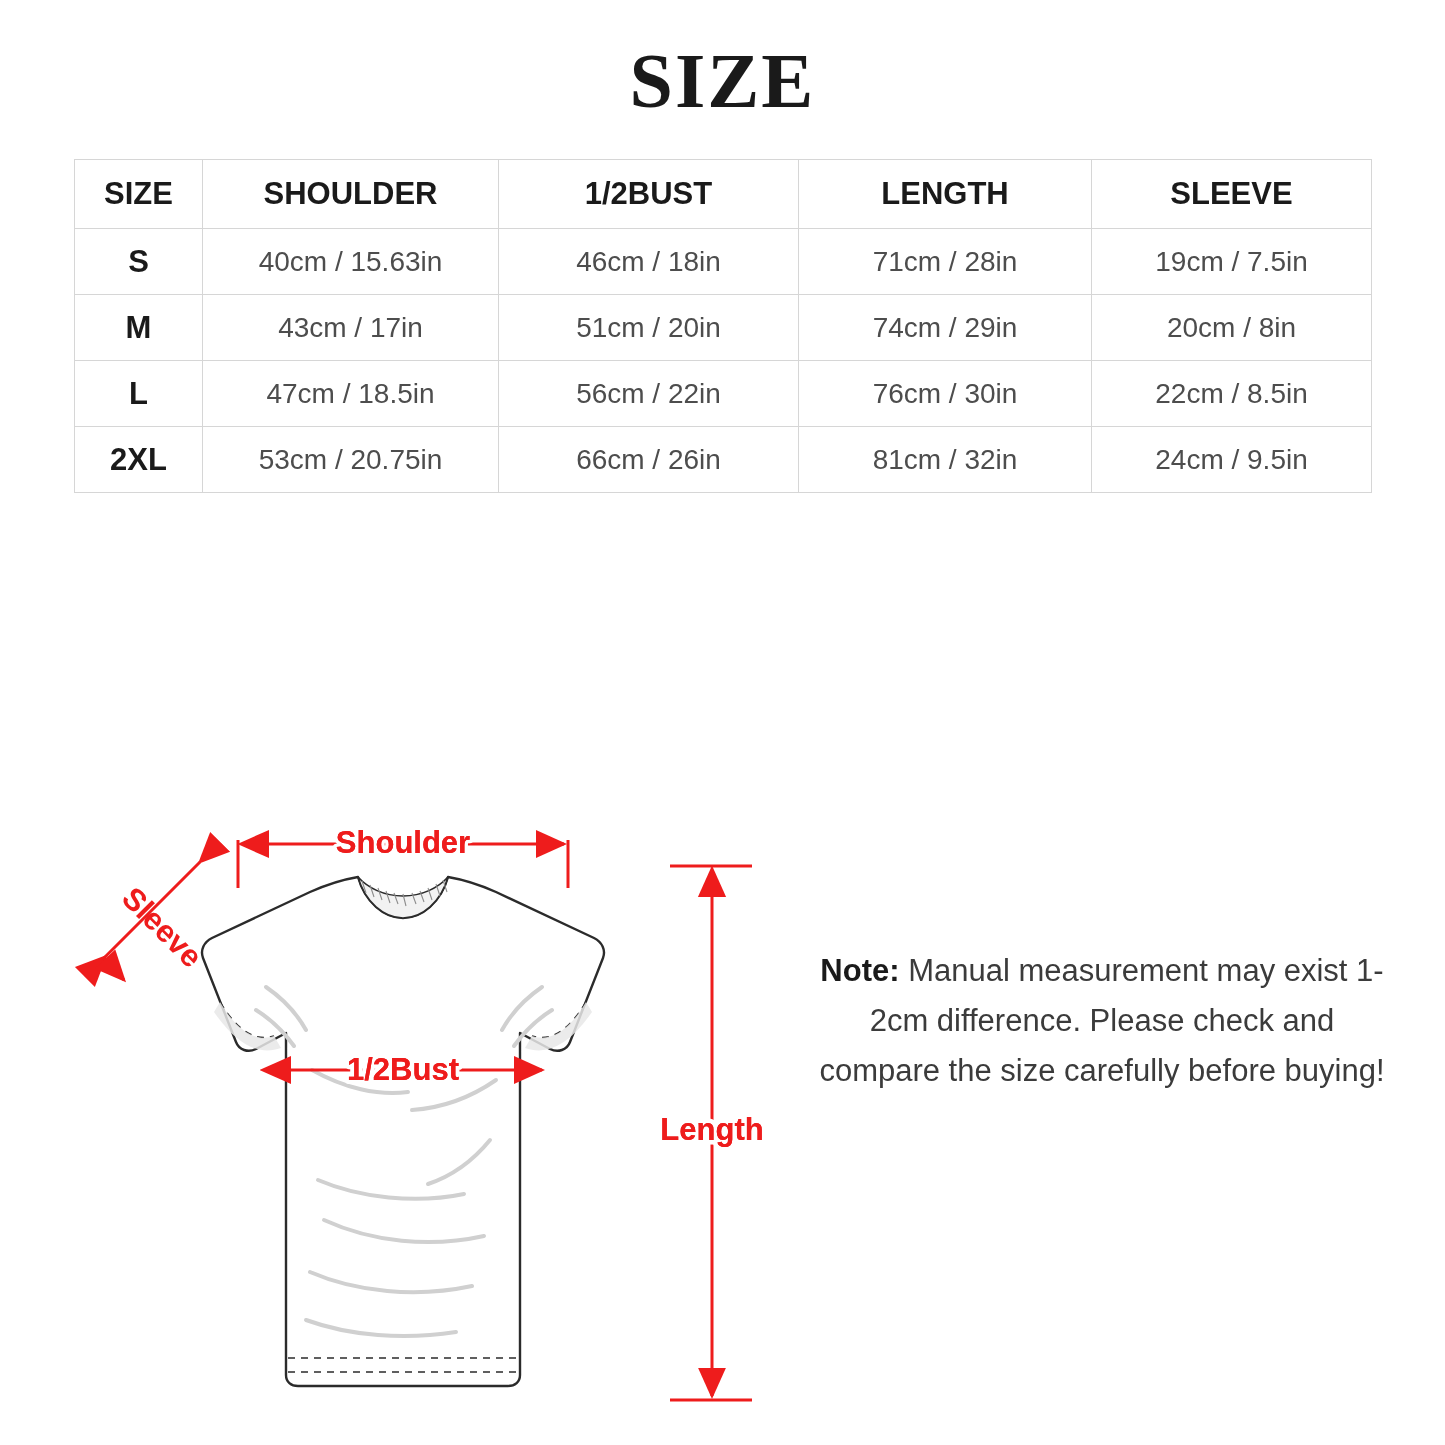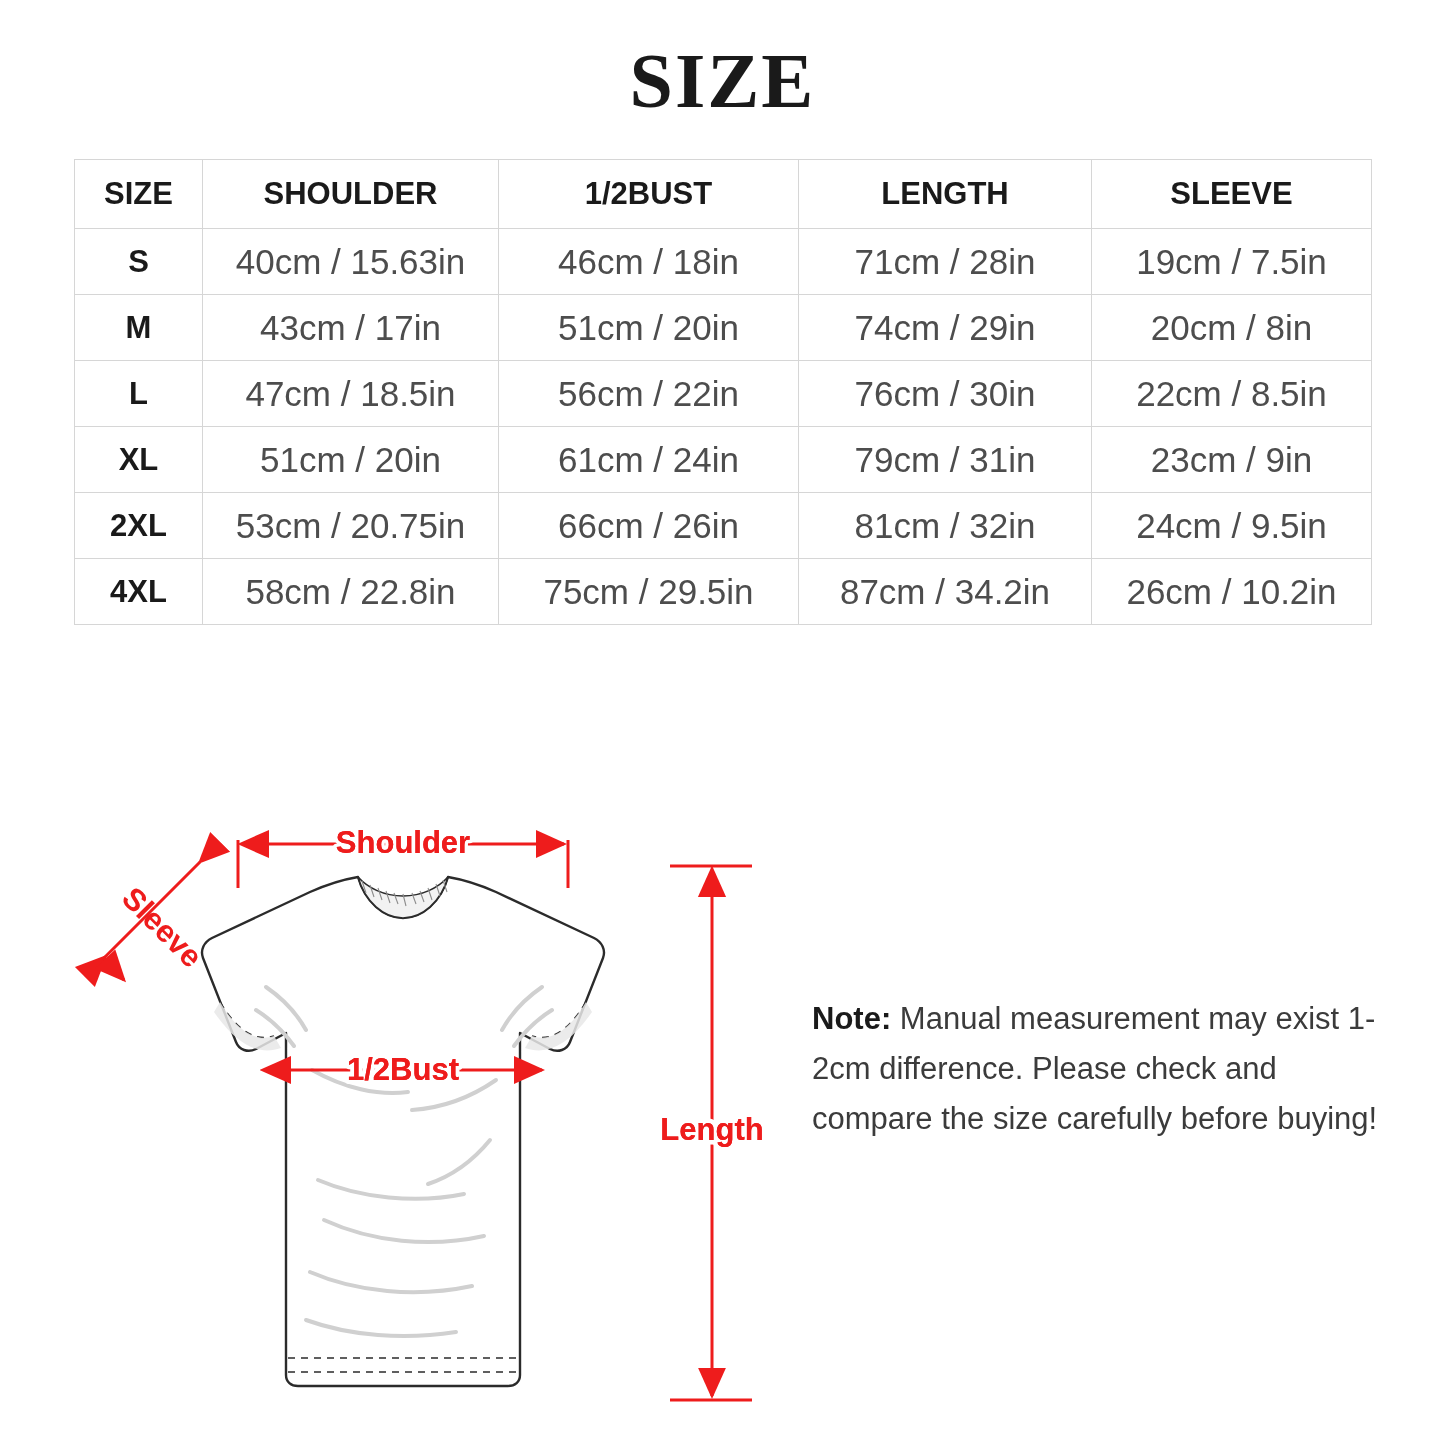--- a/index.html
+++ b/index.html
@@ -51,21 +51,21 @@
     font-weight: 700;
     color: #1a1a1a;
     height: 68px;
   }
   #size-table tbody td.sizecell {
     font-size: 31px;
     font-weight: 700;
     color: #1a1a1a;
   }
   #size-table tbody td.valcell {
-    font-size: 35px;
+    font-size: 28px;
     font-weight: 400;
     color: #4d4d4d;
   }
   col.c0 { width: 128px; }
   col.c1 { width: 296px; }
   col.c2 { width: 300px; }
   col.c3 { width: 293px; }
   col.c4 { width: 280px; }
 
   
@@ -74,26 +74,27 @@
     top: 780px;
     left: 60px;
     width: 740px;
     height: 640px;
   }
   #diagram svg { display: block; }
 
   
   #note {
     position: absolute;
-    top: 994px;
+    top: 946px;
     left: 812px;
     width: 580px;
     font-size: 31px;
     line-height: 1.62;
     color: #3b3b3b;
+    text-align: center;
   }
   #note .note-label {
     font-weight: 700;
     color: #1a1a1a;
   }
 </style>
 </head>
 <body>
 
 <div id="title">SIZE</div>
@@ -131,39 +132,25 @@
       <td class="valcell">20cm / 8in</td>
     </tr>
     <tr>
       <td class="sizecell">L</td>
       <td class="valcell">47cm / 18.5in</td>
       <td class="valcell">56cm / 22in</td>
       <td class="valcell">76cm / 30in</td>
       <td class="valcell">22cm / 8.5in</td>
     </tr>
     <tr>
-      <td class="sizecell">XL</td>
-      <td class="valcell">51cm / 20in</td>
-      <td class="valcell">61cm / 24in</td>
-      <td class="valcell">79cm / 31in</td>
-      <td class="valcell">23cm / 9in</td>
-    </tr>
-    <tr>
       <td class="sizecell">2XL</td>
       <td class="valcell">53cm / 20.75in</td>
       <td class="valcell">66cm / 26in</td>
       <td class="valcell">81cm / 32in</td>
       <td class="valcell">24cm / 9.5in</td>
-    </tr>
-    <tr>
-      <td class="sizecell">4XL</td>
-      <td class="valcell">58cm / 22.8in</td>
-      <td class="valcell">75cm / 29.5in</td>
-      <td class="valcell">87cm / 34.2in</td>
-      <td class="valcell">26cm / 10.2in</td>
     </tr>
   </tbody>
 </table>
 
 <div id="diagram">
   <svg width="740" height="640" viewBox="0 0 740 640" xmlns="http://www.w3.org/2000/svg">
     <defs>
       <marker id="arrR" markerWidth="11" markerHeight="11" refX="9.5" refY="5.5" orient="auto">
         <path d="M0,0.8 L10.5,5.5 L0,10.2 z" fill="#ee1c1c"></path>
       </marker>

